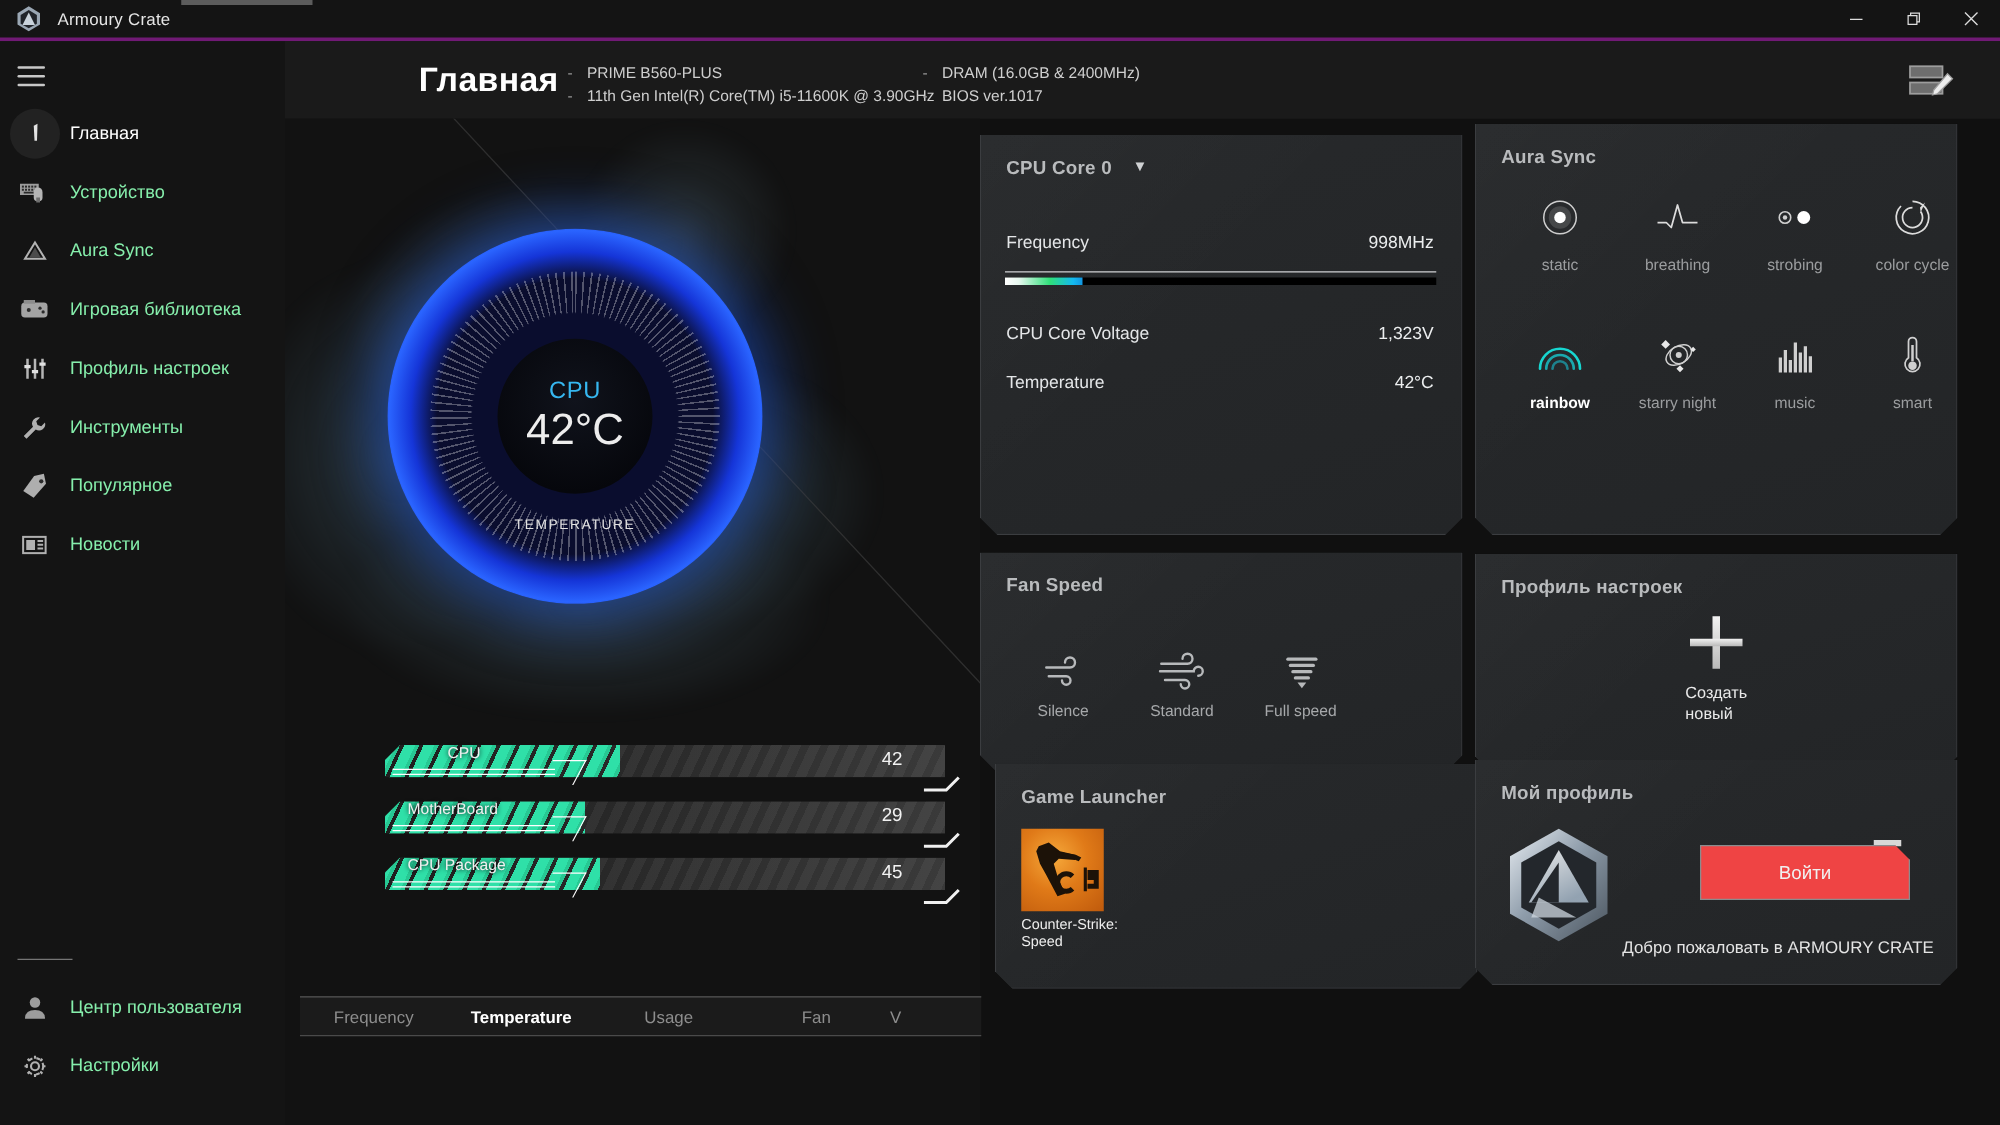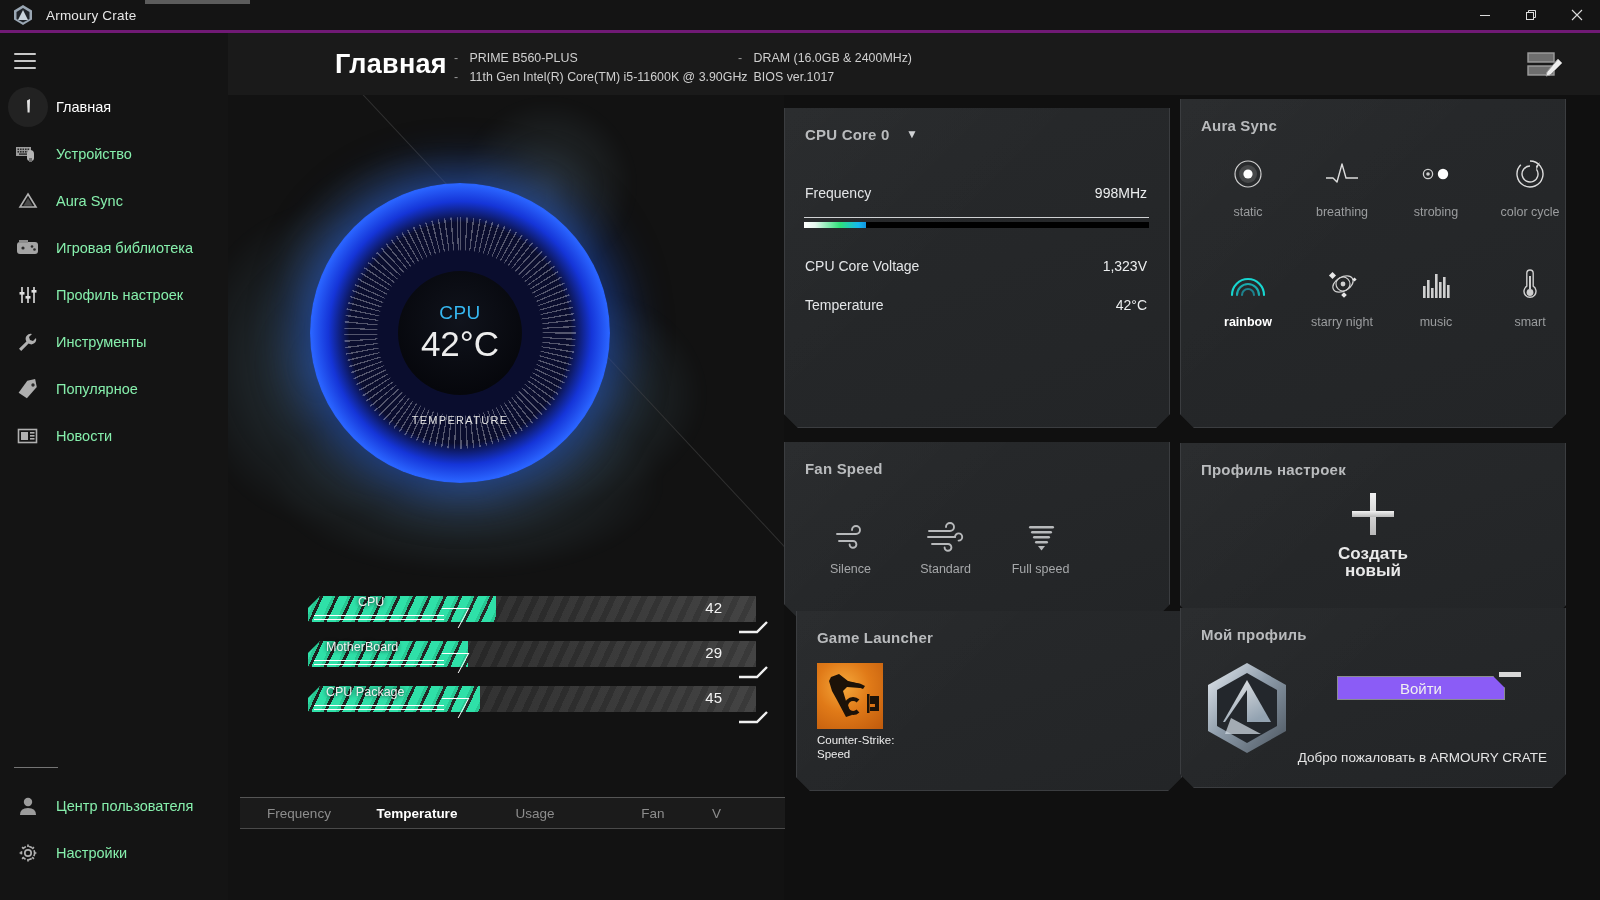--- a/index.html
+++ b/index.html
@@ -250,27 +250,27 @@
     flex-direction: column; align-items: center; cursor: pointer;
   }
   .plus {
     position: relative; width: 42px; height: 42px;
   }
   .plus::before, .plus::after {
     content: ""; position: absolute; background: linear-gradient(180deg,#f2f2f2,#b9b9b9);
   }
   .plus::before { left: 18px; top: 0; width: 6px; height: 42px; }
   .plus::after { left: 0; top: 18px; width: 42px; height: 6px; }
-  .create-label { color: #e9e9e9; font-size: 17px; line-height: 17px; text-align: center; margin-top: 10px; font-weight: bold; }
+  .create-label { color: #e9e9e9; font-size: 13px; line-height: 17px; text-align: left; margin-top: 10px; }
 
   
   .prof-hex { position: absolute; left: 20px; top: 52px; width: 92px; height: 96px; }
   .login-btn {
-    position: absolute; left: 156px; top: 68px; width: 168px; height: 24px;
-    background: #8b5cf6; border: 1px solid #8a8c8e;
+    position: absolute; left: 179px; top: 68px; width: 168px; height: 44px;
+    background: #ef4444; border: 1px solid #8a8c8e;
     color: #f0f0f0; font-size: 15px; display: flex; align-items: center; justify-content: center;
     cursor: pointer;
     clip-path: polygon(0 0, calc(100% - 12px) 0, 100% 12px, 100% 100%, 0 100%);
   }
   .login-deco { position: absolute; left: 318px; top: 64px; width: 22px; height: 5px; background: #d8d8d8; }
   .welcome {
     position: absolute; right: 18px; bottom: 22px; color: #e4e4e4; font-size: 13.5px; white-space: nowrap;
   }
 </style>
 </head>

